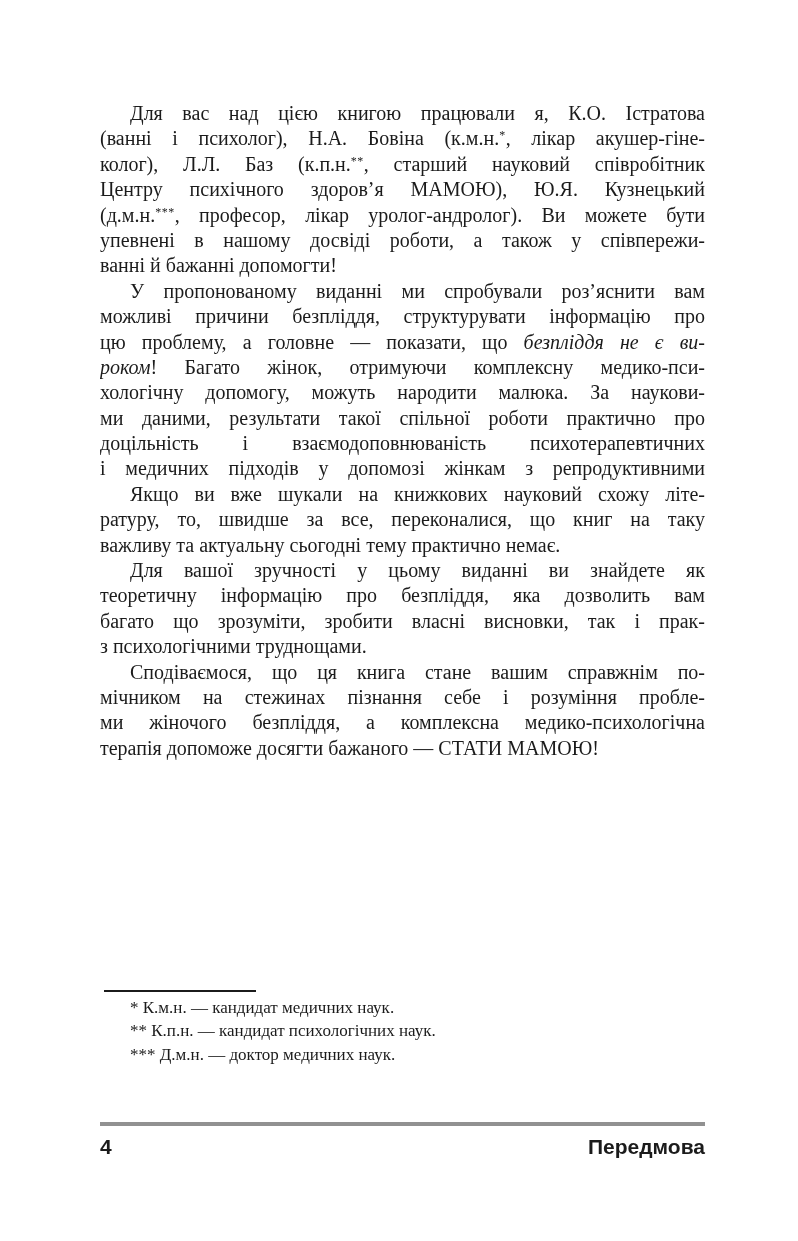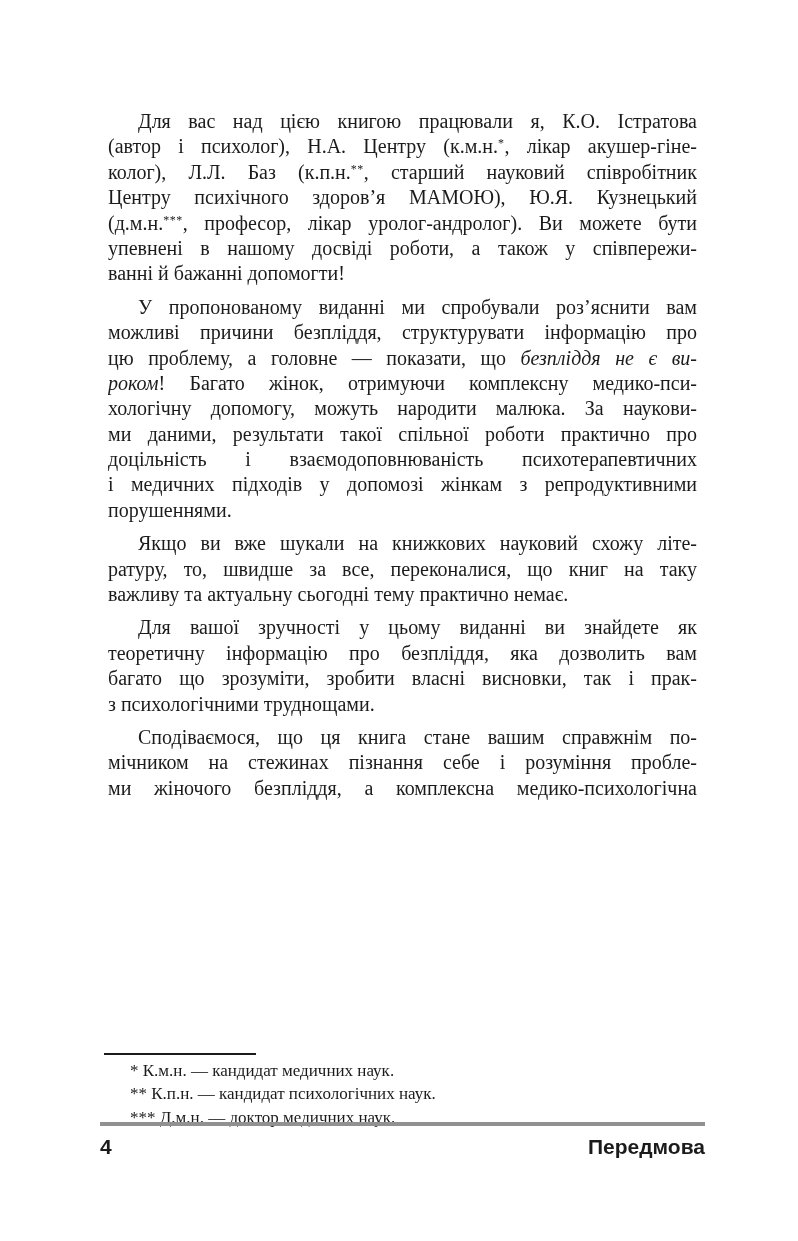--- a/index.html
+++ b/index.html
@@ -18,41 +18,41 @@
     overflow: hidden;
   }
   .body-text {
     position: absolute;
     top: 101px;
     left: 100px;
     width: 605px;
     font-size: 20px;
     line-height: 25.4px;
   }
-  .para { margin: 8px; padding: 0; }
+  .para { margin: 0; padding: 0; }
   .line {
     height: 25.4px;
     overflow: hidden;
     text-align: justify;
     text-align-last: justify;
     white-space: normal;
   }
   .line.last { text-align-last: left; }
   .line.first { text-indent: 30px; }
   .line em { }
   .line sup {
     font-size: 12px;
     line-height: 0;
     vertical-align: 6px;
     letter-spacing: 0.5px;
   }
   .footnotes {
     position: absolute;
     left: 100px;
-    top: 1053px;
+    top: 990px;
     width: 605px;
   }
   .fn-rule {
     width: 152px;
     height: 2px;
     background: #1b1b1b;
     margin-left: 4px;
   }
   .fn-list { margin-top: 4px; }
   .fn-line {
@@ -84,53 +84,53 @@
   .running-title { }
 </style>
 </head>
 <body>
 
 <div class="page" style="background: rgb(255, 255, 255); color: rgb(27, 27, 27);">
 
   <div class="body-text" id="body-text">
       <div class="para">
         <div class="line first"><span>Для вас над цією книгою працювали я, К.О. Істратова</span></div>
-        <div class="line"><span>(автор і психолог), Н.А. Центру (к.м.н.</span><sup>*</sup><span>, лікар акушер-гіне-</span></div>
+        <div class="line"><span>(ванні і психолог), Н.А. Бовіна (к.м.н.</span><sup>*</sup><span>, лікар акушер-гіне-</span></div>
         <div class="line"><span>колог), Л.Л. Баз (к.п.н.</span><sup>**</sup><span>, старший науковий співробітник</span></div>
         <div class="line"><span>Центру психічного здоров’я МАМОЮ), Ю.Я. Кузнецький</span></div>
         <div class="line"><span>(д.м.н.</span><sup>***</sup><span>, професор, лікар уролог-андролог). Ви можете бути</span></div>
         <div class="line"><span>упевнені в нашому досвіді роботи, а також у співпережи-</span></div>
         <div class="line last"><span>ванні й бажанні допомогти!</span></div>
       </div>
       <div class="para">
         <div class="line first"><span>У пропонованому виданні ми спробували роз’яснити вам</span></div>
         <div class="line"><span>можливі причини безпліддя, структурувати інформацію про</span></div>
         <div class="line"><span>цю проблему, а головне — показати, що </span><em>безпліддя не є ви-</em></div>
         <div class="line"><em>роком</em><span>! Багато жінок, отримуючи комплексну медико-пси-</span></div>
         <div class="line"><span>хологічну допомогу, можуть народити малюка. За наукови-</span></div>
         <div class="line"><span>ми даними, результати такої спільної роботи практично про</span></div>
         <div class="line"><span>доцільність і взаємодоповнюваність психотерапевтичних</span></div>
         <div class="line"><span>і медичних підходів у допомозі жінкам з репродуктивними</span></div>
-        <div class="line last"><span>порушеннями.</span></div>
       </div>
       <div class="para">
         <div class="line first"><span>Якщо ви вже шукали на книжкових науковий схожу літе-</span></div>
         <div class="line"><span>ратуру, то, швидше за все, переконалися, що книг на таку</span></div>
         <div class="line last"><span>важливу та актуальну сьогодні тему практично немає.</span></div>
       </div>
       <div class="para">
         <div class="line first"><span>Для вашої зручності у цьому виданні ви знайдете як</span></div>
         <div class="line"><span>теоретичну інформацію про безпліддя, яка дозволить вам</span></div>
         <div class="line"><span>багато що зрозуміти, зробити власні висновки, так і прак-</span></div>
         <div class="line last"><span>з психологічними труднощами.</span></div>
       </div>
       <div class="para">
         <div class="line first"><span>Сподіваємося, що ця книга стане вашим справжнім по-</span></div>
         <div class="line"><span>мічником на стежинах пізнання себе і розуміння пробле-</span></div>
         <div class="line"><span>ми жіночого безпліддя, а комплексна медико-психологічна</span></div>
+        <div class="line last"><span>терапія допоможе досягти бажаного — СТАТИ МАМОЮ!</span></div>
       </div>
     </div>
 
   <div class="footnotes">
     <div class="fn-rule"></div>
     <div class="fn-list" id="footnote-list">
         <div class="fn-line">* К.м.н. — кандидат медичних наук.</div>
         <div class="fn-line">** К.п.н. — кандидат психологічних наук.</div>
         <div class="fn-line">*** Д.м.н. — доктор медичних наук.</div>
       </div>

